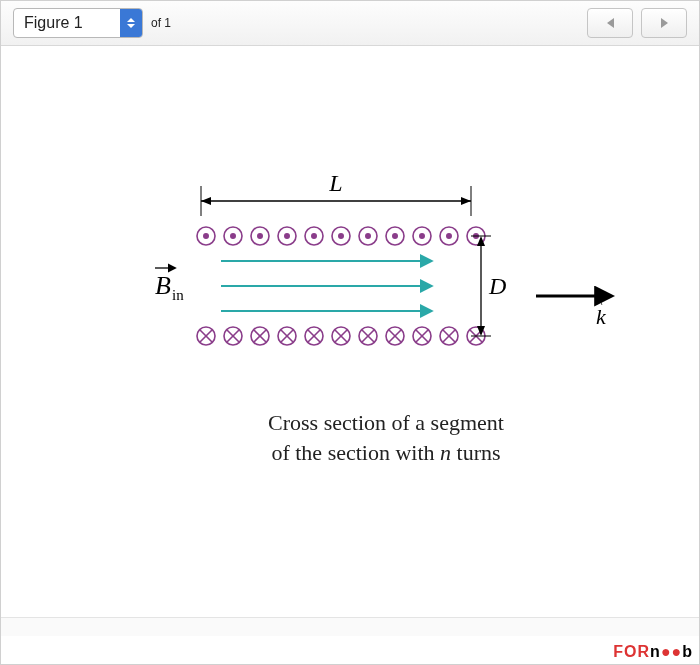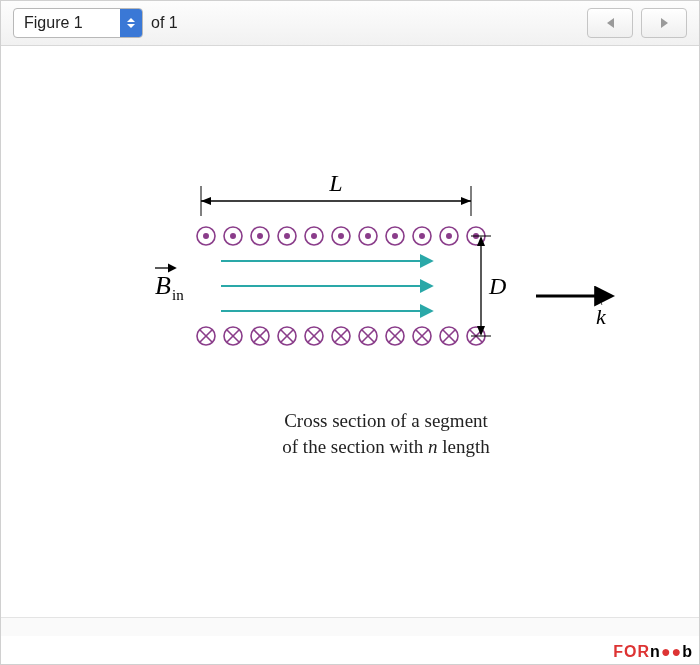--- a/index.html
+++ b/index.html
@@ -4,29 +4,29 @@
 <style>
   html,body{margin:0;padding:0;font-family:Arial,Helvetica,sans-serif;background:#fff;}
   .frame{width:700px;height:665px;position:relative;box-sizing:border-box;border:1px solid #d0d0d0;background:#fff;}
   .toolbar{height:44px;border-bottom:1px solid #d8d8d8;background:linear-gradient(#fdfdfd,#f1f1f1);display:flex;align-items:center;padding:0 12px;gap:8px;}
   .dropdown{display:flex;align-items:center;border:1px solid #b8b8b8;border-radius:4px;overflow:hidden;height:28px;background:#fff;}
   .dropdown .dd-label{padding:0 36px 0 10px;font-size:16px;color:#222;height:28px;line-height:28px;min-width:60px;}
   .dropdown .dd-btn{width:22px;height:28px;background:#3a78d6;display:flex;flex-direction:column;align-items:center;justify-content:center;gap:2px;}
   .dd-btn .arw{width:0;height:0;border-left:4px solid transparent;border-right:4px solid transparent;}
   .dd-btn .up{border-bottom:4px solid #fff;}
   .dd-btn .down{border-top:4px solid #fff;}
-  .of-text{font-size:16px;color:#222;}
+  .of-text{font-size:12px;color:#222;}
   .spacer{flex:1;}
   .navbtn{width:44px;height:28px;border:1px solid #c5c5c5;border-radius:4px;background:linear-gradient(#fff,#efefef);display:flex;align-items:center;justify-content:center;cursor:pointer;}
   .navbtn .chev{width:0;height:0;border-top:5px solid transparent;border-bottom:5px solid transparent;}
   .navbtn .left{border-right:7px solid #9a9a9a;}
   .navbtn .right{border-left:7px solid #9a9a9a;}
   .content{position:relative;height:calc(100% - 44px - 28px);}
   .diagram{position:absolute;left:140px;top:100px;width:490px;}
-  .caption{font-family:"Times New Roman",serif;font-size:19px;color:#222;text-align:center;margin-top:28px;line-height:1.35;}
+  .caption{font-family:"Times New Roman",serif;font-size:22px;color:#222;text-align:center;margin-top:28px;line-height:1.35;}
   .bottombar{position:absolute;left:0;right:0;bottom:28px;height:18px;border-top:1px solid #e4e4e4;background:#fafafa;}
   .watermark{position:absolute;right:6px;bottom:3px;font-family:Arial,sans-serif;font-weight:bold;font-size:16px;letter-spacing:1px;margin-top:18px;}
   .watermark .r{color:#d33;}
   .watermark .b{color:#000;}
 </style>
 </head>
 <body>
 
 <div class="frame">
   <div class="toolbar">
@@ -168,21 +168,21 @@
         <line x1="330" y1="190" x2="350" y2="190" stroke="#000" stroke-width="1"></line>
         <text x="348" y="148" font-family="Times New Roman" font-style="italic" font-size="24" fill="#000">D</text>
 
         <line x1="395" y1="150" x2="470" y2="150" stroke="#000" stroke-width="3" marker-end="url(#ahBlack)"></line>
         <text x="455" y="178" font-family="Times New Roman" font-style="italic" font-size="22" fill="#000">k</text>
         <text x="455" y="162" font-family="Times New Roman" font-size="14" fill="#000">^</text>
       </svg>
 
       <div class="caption">
         <span>Cross section of a segment</span><br>
-        <span>of the section with </span><i>n</i><span> length</span><br>
+        <span>of the section with </span><i>n</i><span> turns</span><br>
       </div>
     </div>
   </div>
 
   <div class="bottombar"></div>
 
   <div class="watermark">
     <span class="r">FOR</span><span class="b">n</span><span class="r">●●</span><span class="b">b</span>
   </div>
 </div>

